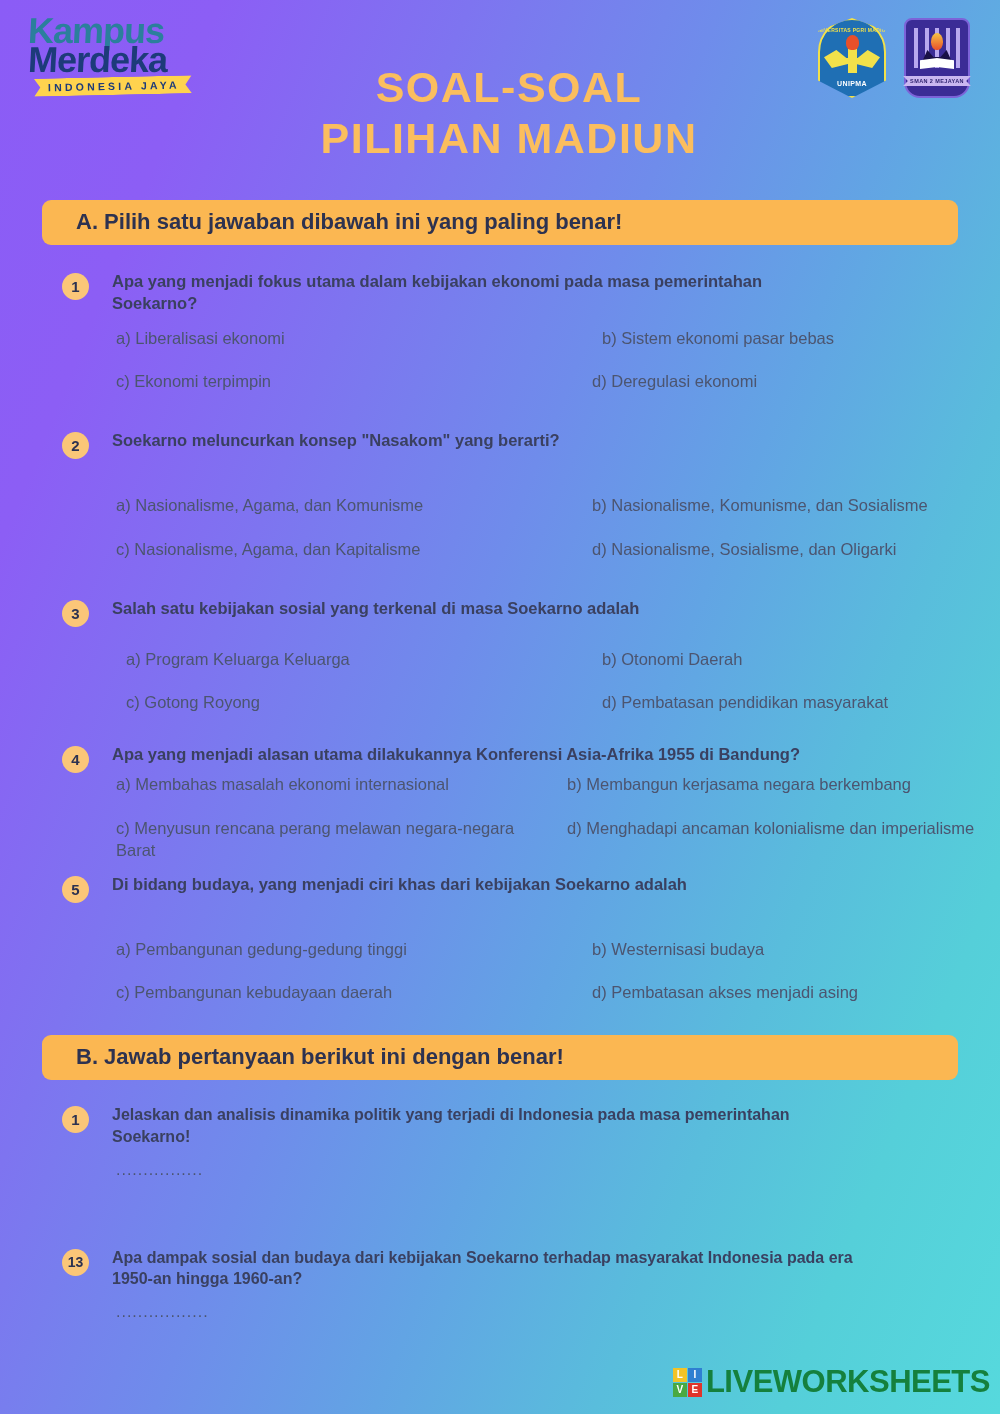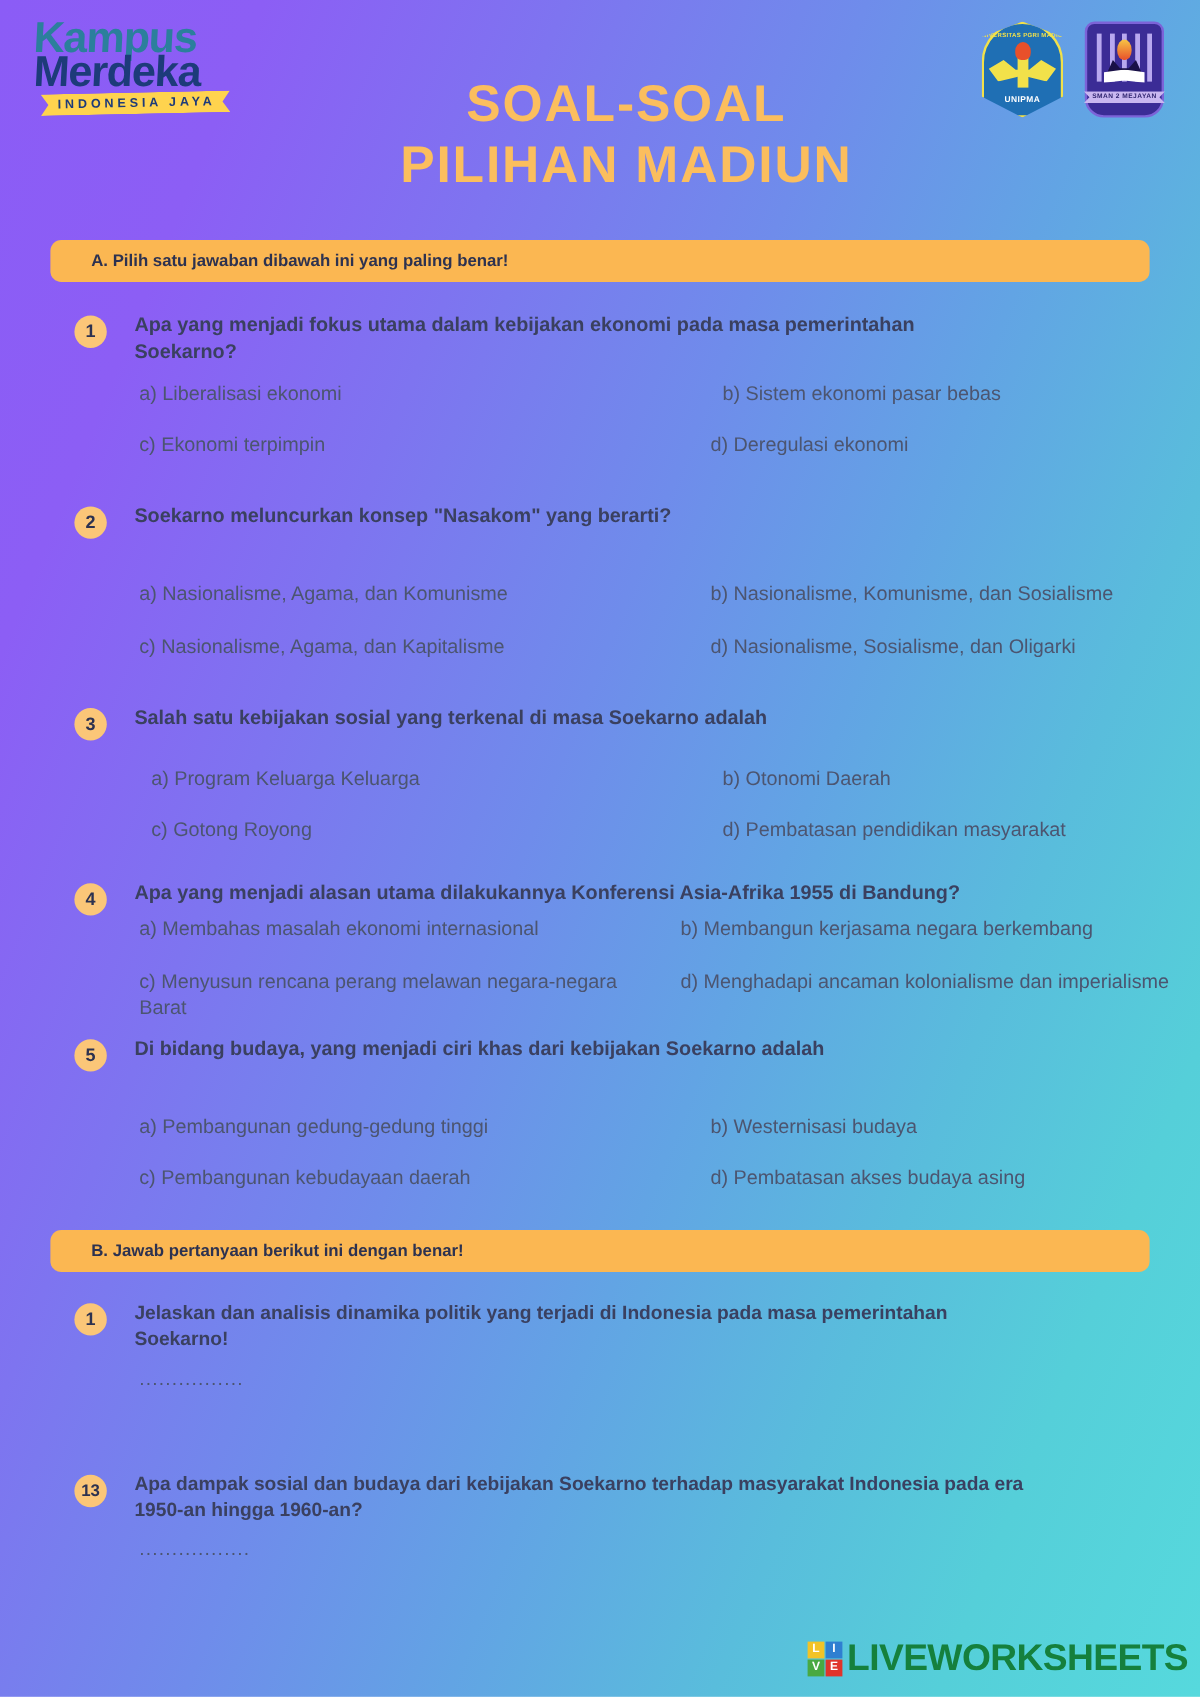--- a/index.html
+++ b/index.html
@@ -66,21 +66,21 @@
     letter-spacing: 3.2px;
     padding: 3px 12px 3px 14px;
     display: inline-block;
     clip-path: polygon(0 0, 100% 0, 96% 50%, 100% 100%, 0 100%, 4% 50%);
     transform: rotate(-1.2deg);
   }
 
   
   .title-block {
     position: absolute;
-    left: 272px;
+    left: 259px;
     top: 62px;
     width: 500px;
     text-align: center;
   }
   .title-line {
     font-size: 43px;
     font-weight: bold;
     color: #fbbe5e;
     letter-spacing: 1.5px;
     line-height: 1.18;
@@ -203,21 +203,21 @@
     white-space: nowrap;
   }
 
   
   .section-banner {
     margin: 0 42px;
     background: #fbb752;
     border-radius: 9px;
     padding: 9px 0 10px 34px;
     color: #2d3250;
-    font-size: 14px;
+    font-size: 22px;
     font-weight: bold;
   }
 
   
   .mcq-area { padding: 26px 0 0 0; }
 
   .question {
     position: relative;
     padding-left: 112px;
     padding-right: 16px;
@@ -407,21 +407,21 @@
 
   <div style="height:4px"></div>
 
   <div class="question">
     <div class="badge">5</div>
     <div class="q-text" style="max-width:760px">Di bidang budaya, yang menjadi ciri khas dari kebijakan Soekarno adalah</div>
     <div class="options" style="margin-top:42px">
       <div class="opt">a) Pembangunan gedung-gedung tinggi</div>
       <div class="opt">b) Westernisasi budaya</div>
       <div class="opt">c) Pembangunan kebudayaan daerah</div>
-      <div class="opt">d) Pembatasan akses budaya asing</div>
+      <div class="opt">d) Pembatasan akses menjadi asing</div>
     </div>
   </div>
 </div>
 
 <div style="height:24px"></div>
 <div class="section-banner">B. Jawab pertanyaan berikut ini dengan benar!</div>
 
 <div class="essay-area">
 
   <div class="question essay">

